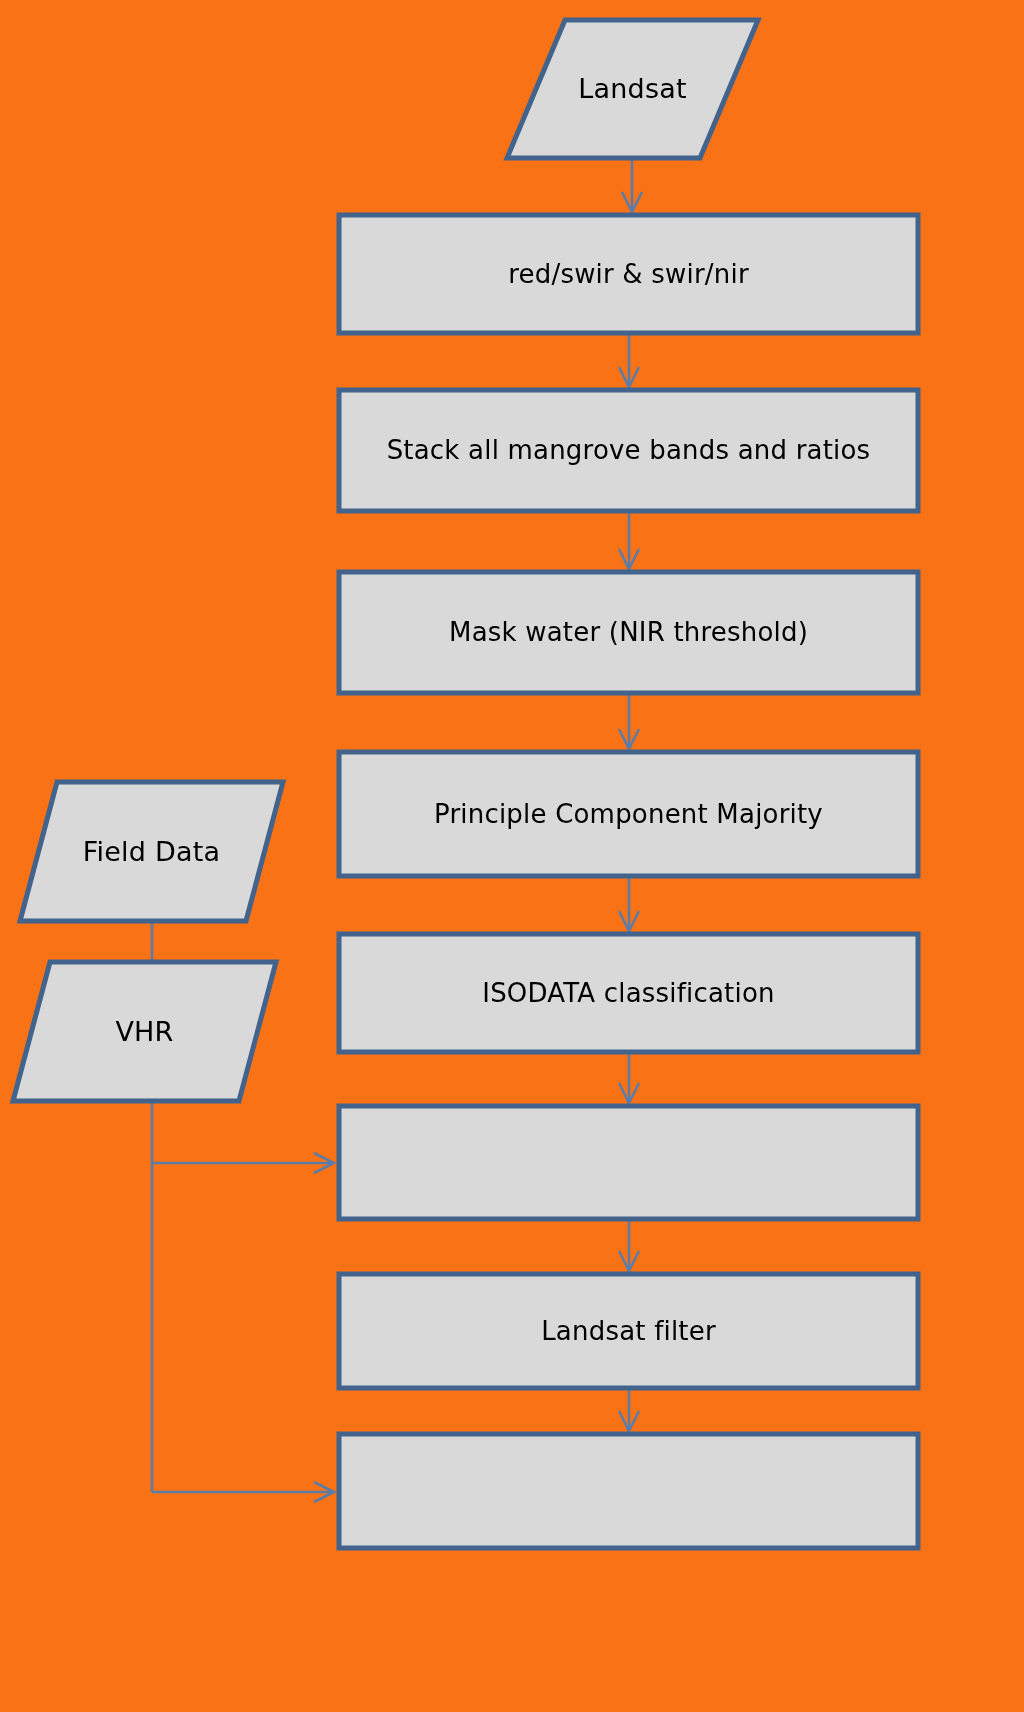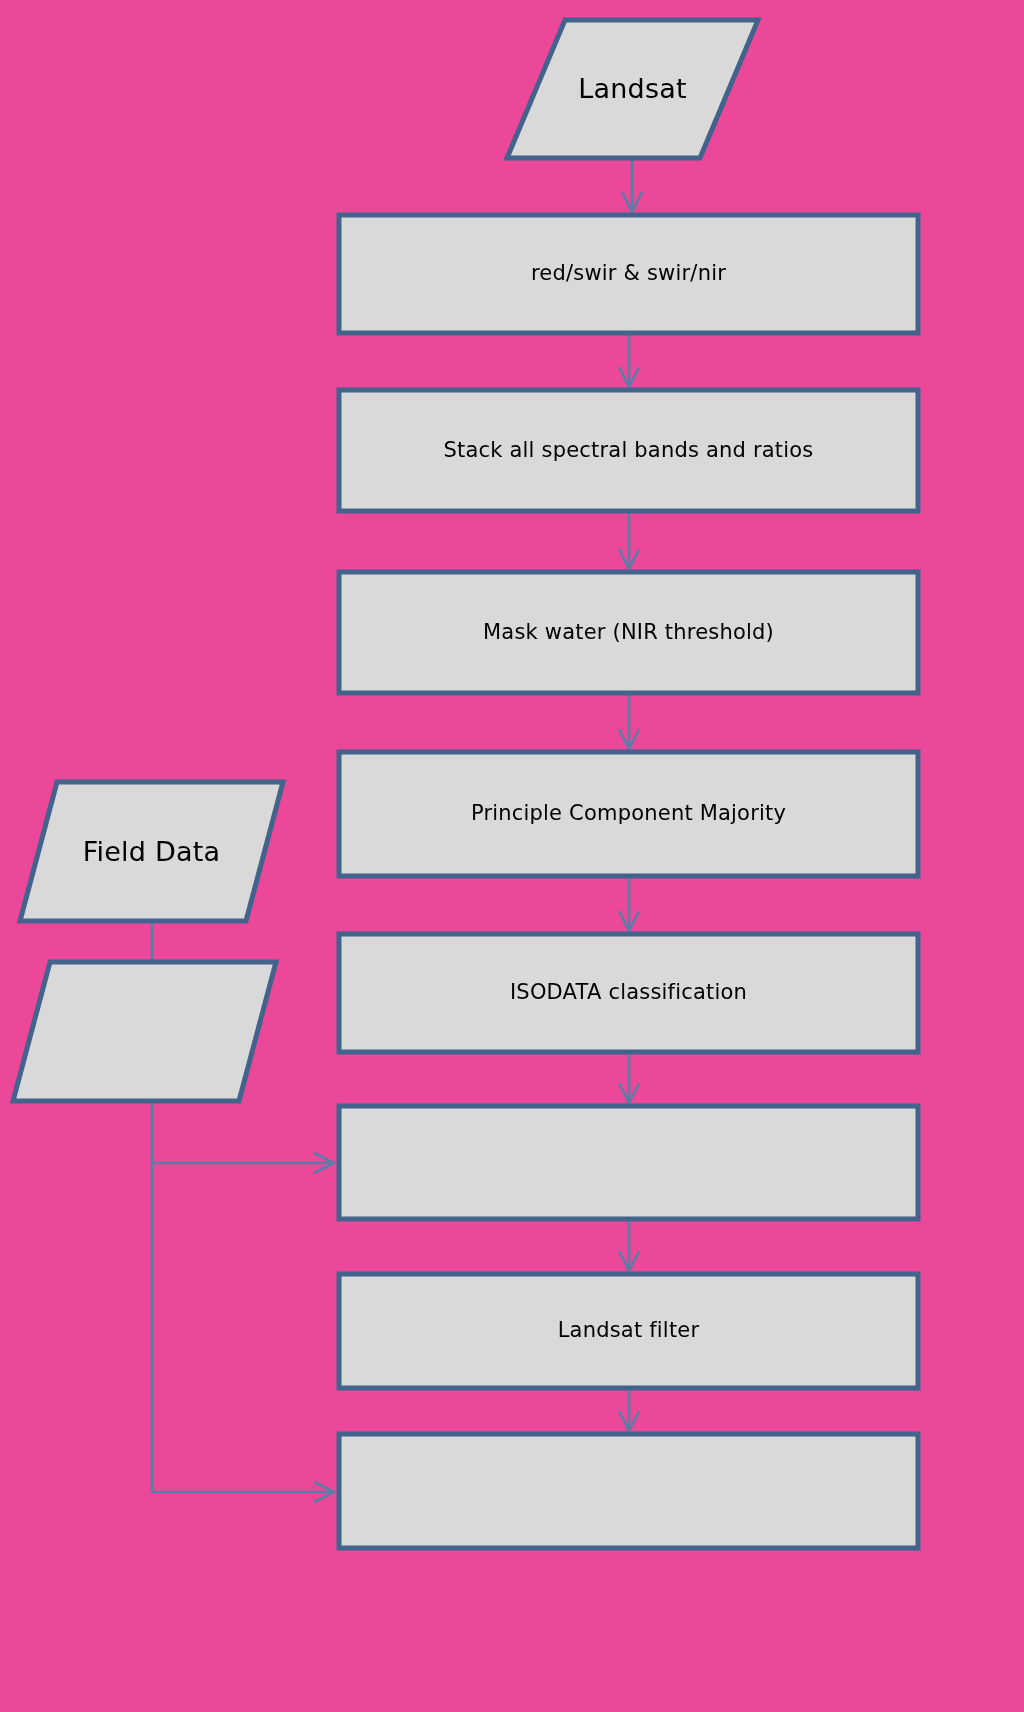--- a/index.html
+++ b/index.html
@@ -8,38 +8,38 @@
     padding: 0;
     background: #ffffff;
   }
   body {
     font-family: "DejaVu Sans", "Liberation Sans", sans-serif;
   }
   #canvas {
     position: relative;
     width: 1024px;
     height: 1712px;
-    background: #ec4899;
+    background: #f97316;
     overflow: hidden;
   }
   .flow-svg {
     position: absolute;
     left: 0;
     top: 0;
     width: 1024px;
     height: 1712px;
   }
   .node-label {
     position: absolute;
     display: flex;
     align-items: center;
     justify-content: center;
     text-align: center;
     color: #000000;
-    font-size: 21px;
+    font-size: 26px;
     font-weight: 400;
     letter-spacing: 0.2px;
     white-space: nowrap;
     pointer-events: none;
     line-height: 1.1;
   }
   .io-label {
     font-size: 27px;
   }
 </style>
@@ -131,28 +131,29 @@
 
     <polygon points="57,782 283,782 246,921 20,921" fill="#d9d9d9" stroke="#41638c" stroke-width="5" stroke-linejoin="miter"></polygon>
 
     <polygon points="50,962 276,962 239,1101 13,1101" fill="#d9d9d9" stroke="#41638c" stroke-width="5" stroke-linejoin="miter"></polygon>
   </svg>
 
   <div class="node-label io-label" style="left:507px; top:20px; width:251px; height:138px;">Landsat</div>
 
   <div class="node-label" style="left:339px; top:215px; width:579px; height:118px;">red/swir &amp; swir/nir</div>
 
-  <div class="node-label" style="left:339px; top:390px; width:579px; height:121px;">Stack all spectral bands and ratios</div>
+  <div class="node-label" style="left:339px; top:390px; width:579px; height:121px;">Stack all mangrove bands and ratios</div>
 
   <div class="node-label" style="left:339px; top:572px; width:579px; height:121px;">Mask water (NIR threshold)</div>
 
   <div class="node-label" style="left:339px; top:752px; width:579px; height:124px;">Principle Component Majority</div>
 
   <div class="node-label" style="left:339px; top:934px; width:579px; height:118px;">ISODATA classification</div>
 
 
   <div class="node-label" style="left:339px; top:1274px; width:579px; height:114px;">Landsat filter</div>
 
 
   <div class="node-label io-label" style="left:20px; top:782px; width:263px; height:139px;">Field Data</div>
 
+  <div class="node-label io-label" style="left:13px; top:962px; width:263px; height:139px;">VHR</div>
 
 </div>
 
 </body></html>

